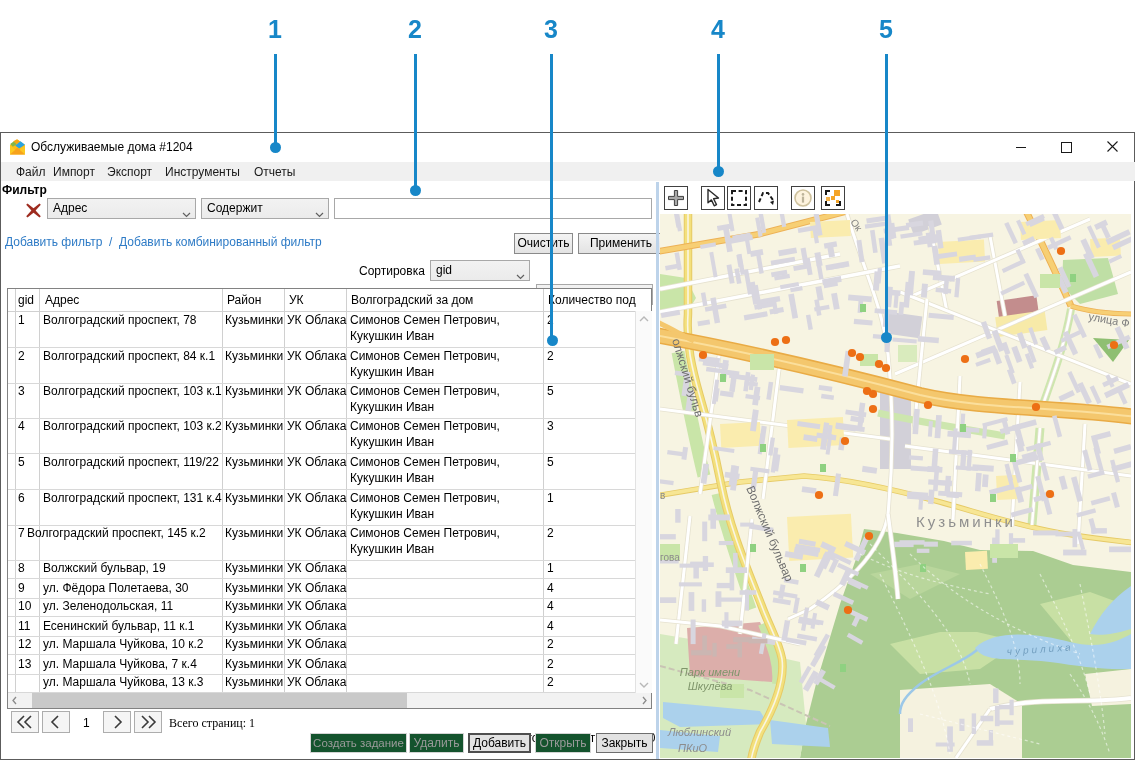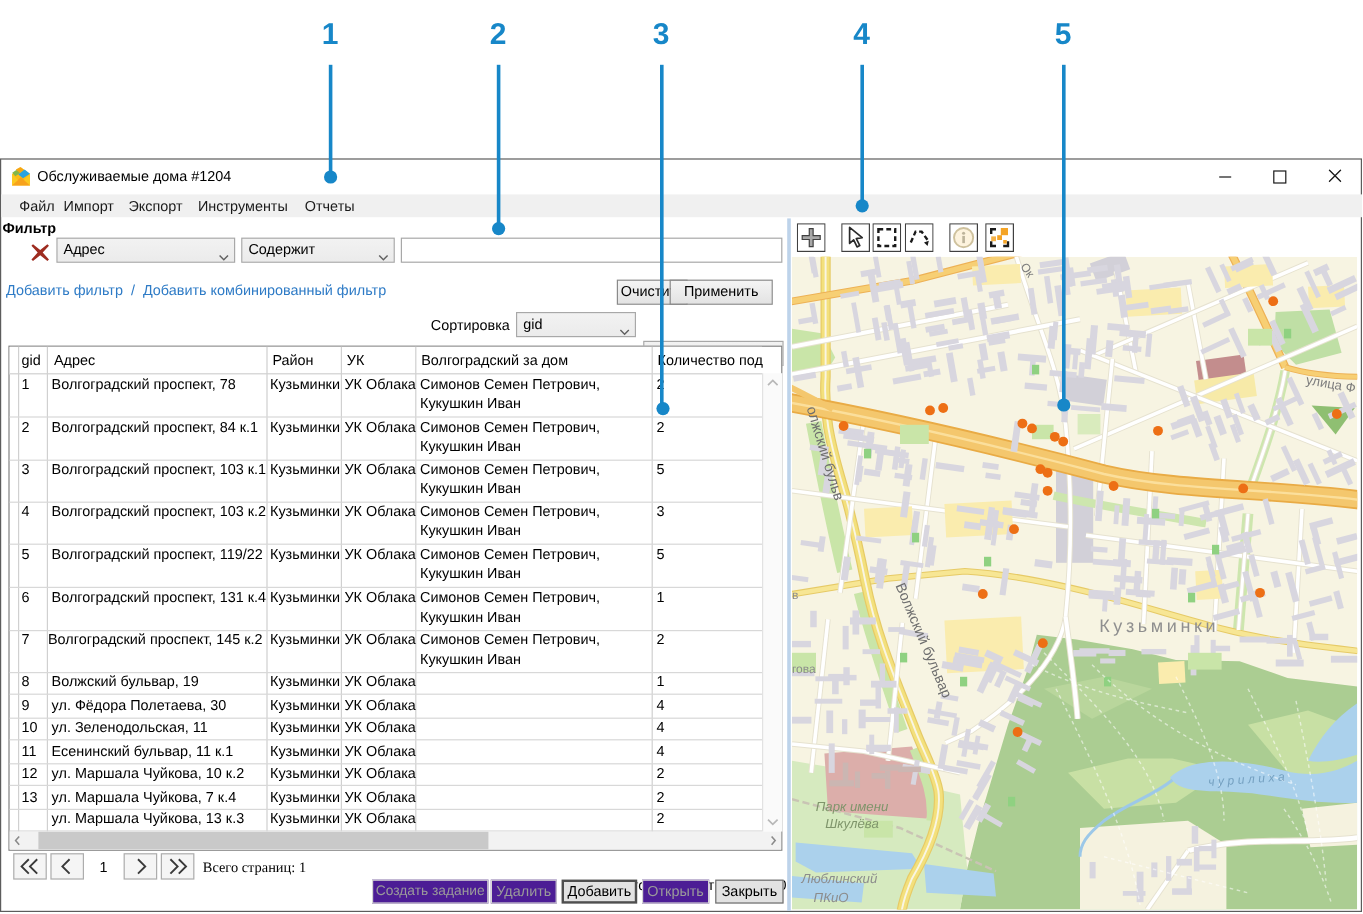--- a/index.html
+++ b/index.html
@@ -8,21 +8,21 @@
 .win{left:0;top:132px;width:1133px;height:626px;background:#fff;border:1px solid #5c5c5c;}
 .menubar{left:1px;top:162px;width:1134px;height:19px;background:#f0f0f0;}
 .titletxt{left:31px;top:140px;font-size:12px;color:#000;}
 .combo{position:absolute;height:21px;background:linear-gradient(#f2f2f2,#ebebeb);
   border:1px solid #a8a8a8;box-sizing:border-box;line-height:19px;padding-left:5px;}
 .combo .chv{position:absolute;right:4px;top:6px;width:9px;height:6px;}
 .btn{position:absolute;height:21px;background:linear-gradient(#f4f4f4,#e3e3e3);
   border:1px solid #8a8a8a;box-sizing:border-box;text-align:center;line-height:19px;}
 .btn2{position:absolute;height:20px;background:#e2e2e2;border:1px solid #6e6e6e;
   box-sizing:border-box;text-align:center;line-height:18px;color:#000;}
-.btnd{position:absolute;height:20px;background:#4c1d95;border:1px solid #d4d4d4;
+.btnd{position:absolute;height:20px;background:#14532d;border:1px solid #d4d4d4;
   box-sizing:border-box;text-align:center;line-height:18px;color:#9a9a9a;white-space:nowrap;overflow:hidden;}
 .lnk{color:#2e7bc6;}
 .conum{position:absolute;font-size:25px;font-weight:bold;color:#1787c8;text-align:center;width:40px;}
 .coline{position:absolute;width:3px;background:#1787c8;}
 .codot{position:absolute;width:11px;height:11px;border-radius:6px;background:#1787c8;}
 </style></head>
 <body>
 
 <div class="abs win"></div>
 
@@ -56,21 +56,21 @@
 </svg>
 <div class="combo" style="left:47px;top:198px;width:149px;">Адрес<span class="chv"><svg width="9" height="6">
         <path d="M1,1 L4.5,4.5 L8,1" stroke="#606060" stroke-width="1.2" fill="none"></path>
       </svg></span></div>
 <div class="combo" style="left:201px;top:198px;width:128px;">Содержит<span class="chv"><svg width="9" height="6">
         <path d="M1,1 L4.5,4.5 L8,1" stroke="#606060" stroke-width="1.2" fill="none"></path>
       </svg></span></div>
 <div class="abs" style="left:334px;top:198px;width:318px;height:21px;border:1px solid #a8a8a8;background:#fff;box-sizing:border-box"></div>
 <div class="abs lnk" style="left:5px;top:235px;">Добавить фильтр&nbsp; /&nbsp; Добавить комбинированный фильтр</div>
 <div class="btn" style="left:514px;top:233px;width:59px;">Очистить</div>
-<div class="btn" style="left:558px;top:233px;width:86px;">Применить</div>
+<div class="btn" style="left:578px;top:233px;width:86px;">Применить</div>
 <div class="abs" style="left:359px;top:264px;">Сортировка</div>
 <div class="combo" style="left:430px;top:260px;width:100px;">gid<span class="chv"><svg width="9" height="6">
         <path d="M1,1 L4.5,4.5 L8,1" stroke="#606060" stroke-width="1.2" fill="none"></path>
       </svg></span></div>
 <div class="combo" style="left:536px;top:260px;width:117px;margin-top:24px;">По возрастанию<span class="chv"><svg width="9" height="6">
         <path d="M1,1 L4.5,4.5 L8,1" stroke="#606060" stroke-width="1.2" fill="none"></path>
       </svg></span></div>
 
 <div class="abs" style="left:7px;top:288px;width:645px;height:421px;border:1px solid #828282;box-sizing:border-box;background:#fff;">
     <div style="position:absolute;left:0;top:0;width:627px;height:22px;border-bottom:1px solid #d0d0d0;background:#fff"></div>
@@ -129,21 +129,21 @@
     <div style="position:absolute;left:0px;top:200px;width:627px;height:36px;border-bottom:1px solid #d8d8d8;"></div>
     <div style="position:absolute;left:10px;top:202px;">6</div>
     <div style="position:absolute;left:35px;top:202px;white-space:nowrap;">Волгоградский проспект, 131 к.4</div>
     <div style="position:absolute;left:217px;top:202px;">Кузьминки</div>
     <div style="position:absolute;left:279px;top:202px;white-space:nowrap;">УК Облака</div>
     <div style="position:absolute;left:342px;top:202px;white-space:nowrap;">Симонов Семен Петрович,</div>
     <div style="position:absolute;left:342px;top:218px;white-space:nowrap;">Кукушкин Иван</div>
     <div style="position:absolute;left:539px;top:202px;">1</div>
     <div style="position:absolute;left:0px;top:235px;width:627px;height:36px;border-bottom:1px solid #d8d8d8;"></div>
     <div style="position:absolute;left:10px;top:237px;">7</div>
-    <div style="position:absolute;left:32px;top:237px;white-space:nowrap;">Волгоградский проспект, 145 к.2</div>
+    <div style="position:absolute;left:19px;top:237px;white-space:nowrap;">Волгоградский проспект, 145 к.2</div>
     <div style="position:absolute;left:217px;top:237px;">Кузьминки</div>
     <div style="position:absolute;left:279px;top:237px;white-space:nowrap;">УК Облака</div>
     <div style="position:absolute;left:342px;top:237px;white-space:nowrap;">Симонов Семен Петрович,</div>
     <div style="position:absolute;left:342px;top:253px;white-space:nowrap;">Кукушкин Иван</div>
     <div style="position:absolute;left:539px;top:237px;">2</div>
     <div style="position:absolute;left:0px;top:270px;width:627px;height:19px;border-bottom:1px solid #d8d8d8;"></div>
     <div style="position:absolute;left:10px;top:272px;">8</div>
     <div style="position:absolute;left:35px;top:272px;white-space:nowrap;">Волжский бульвар, 19</div>
     <div style="position:absolute;left:217px;top:272px;">Кузьминки</div>
     <div style="position:absolute;left:279px;top:272px;white-space:nowrap;">УК Облака</div>

